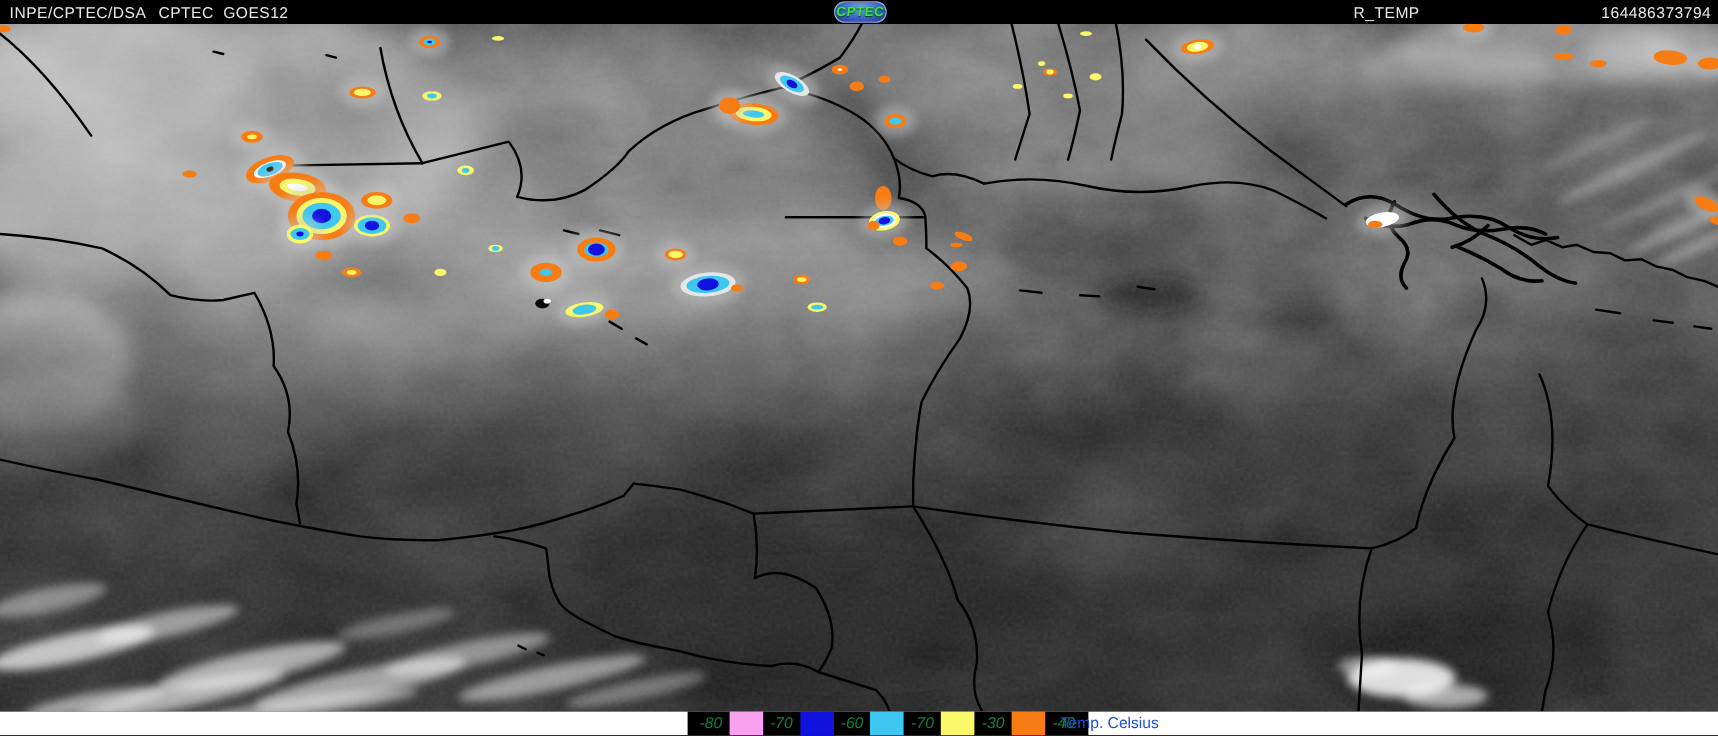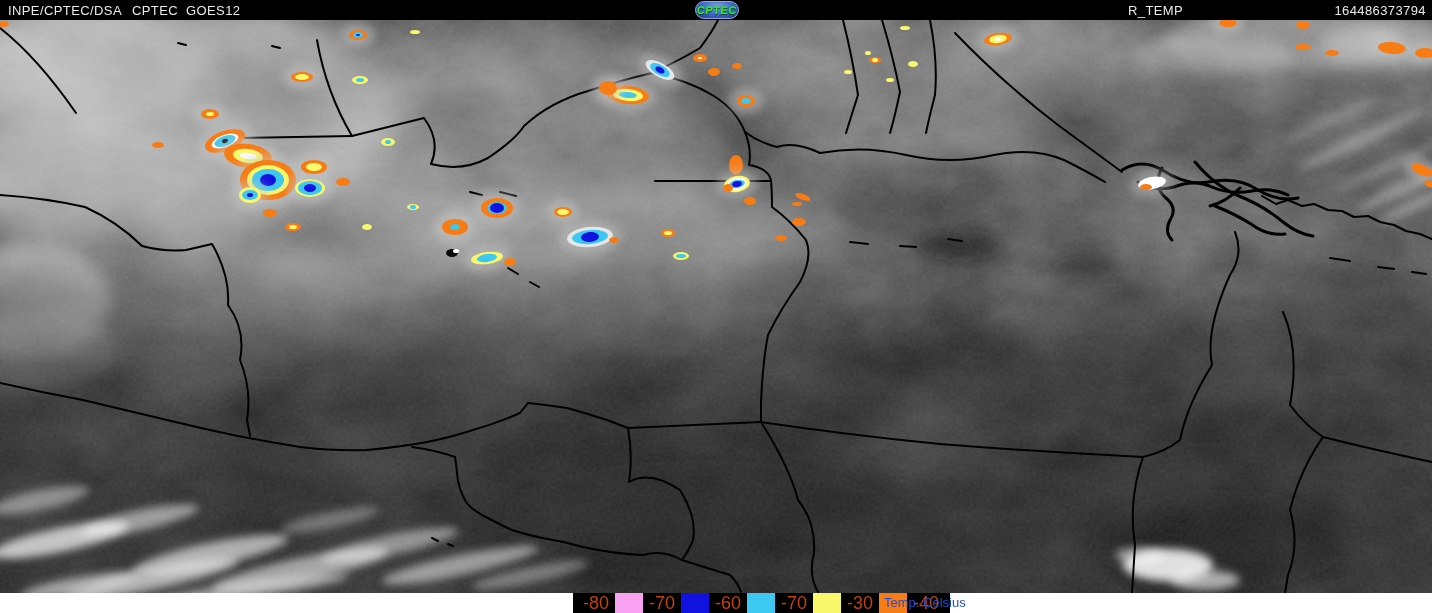--- a/index.html
+++ b/index.html
@@ -18,21 +18,21 @@
         border:1px solid #93a7d8;box-sizing:border-box;
         display:flex;align-items:center;justify-content:center;}
   .logo span{color:#46e13c;font-size:11px;font-weight:bold;letter-spacing:.5px;
              text-shadow:0 1px 1px #043a10,0 0 2px #0a5;transform:skewX(-6deg);}
   
   .map{position:absolute;left:0;top:20px;width:1432px;height:573px;}
   
   .bottombar{position:absolute;left:0;top:593px;width:1432px;height:20px;background:#ffffff;}
   .legend{position:absolute;left:573px;top:0;height:20px;background:#000;
           display:flex;align-items:stretch;padding:0 8px 0 7px;}
-  .legend .lab{color:#c2410c;font-size:18px;line-height:20px;margin:0 3px;}
+  .legend .lab{color:#15803d;font-size:13px;line-height:20px;margin:0 3px;font-style:italic;}
   .legend .sw{width:28px;height:20px;margin:0 3px;}
   .legend-title{position:absolute;left:884px;top:0;height:20px;line-height:20px;
                 color:#1d4ed8;font-size:13px;}
 </style>
 </head>
 <body>
 
 <div class="stage">
 
   <div class="topbar">

